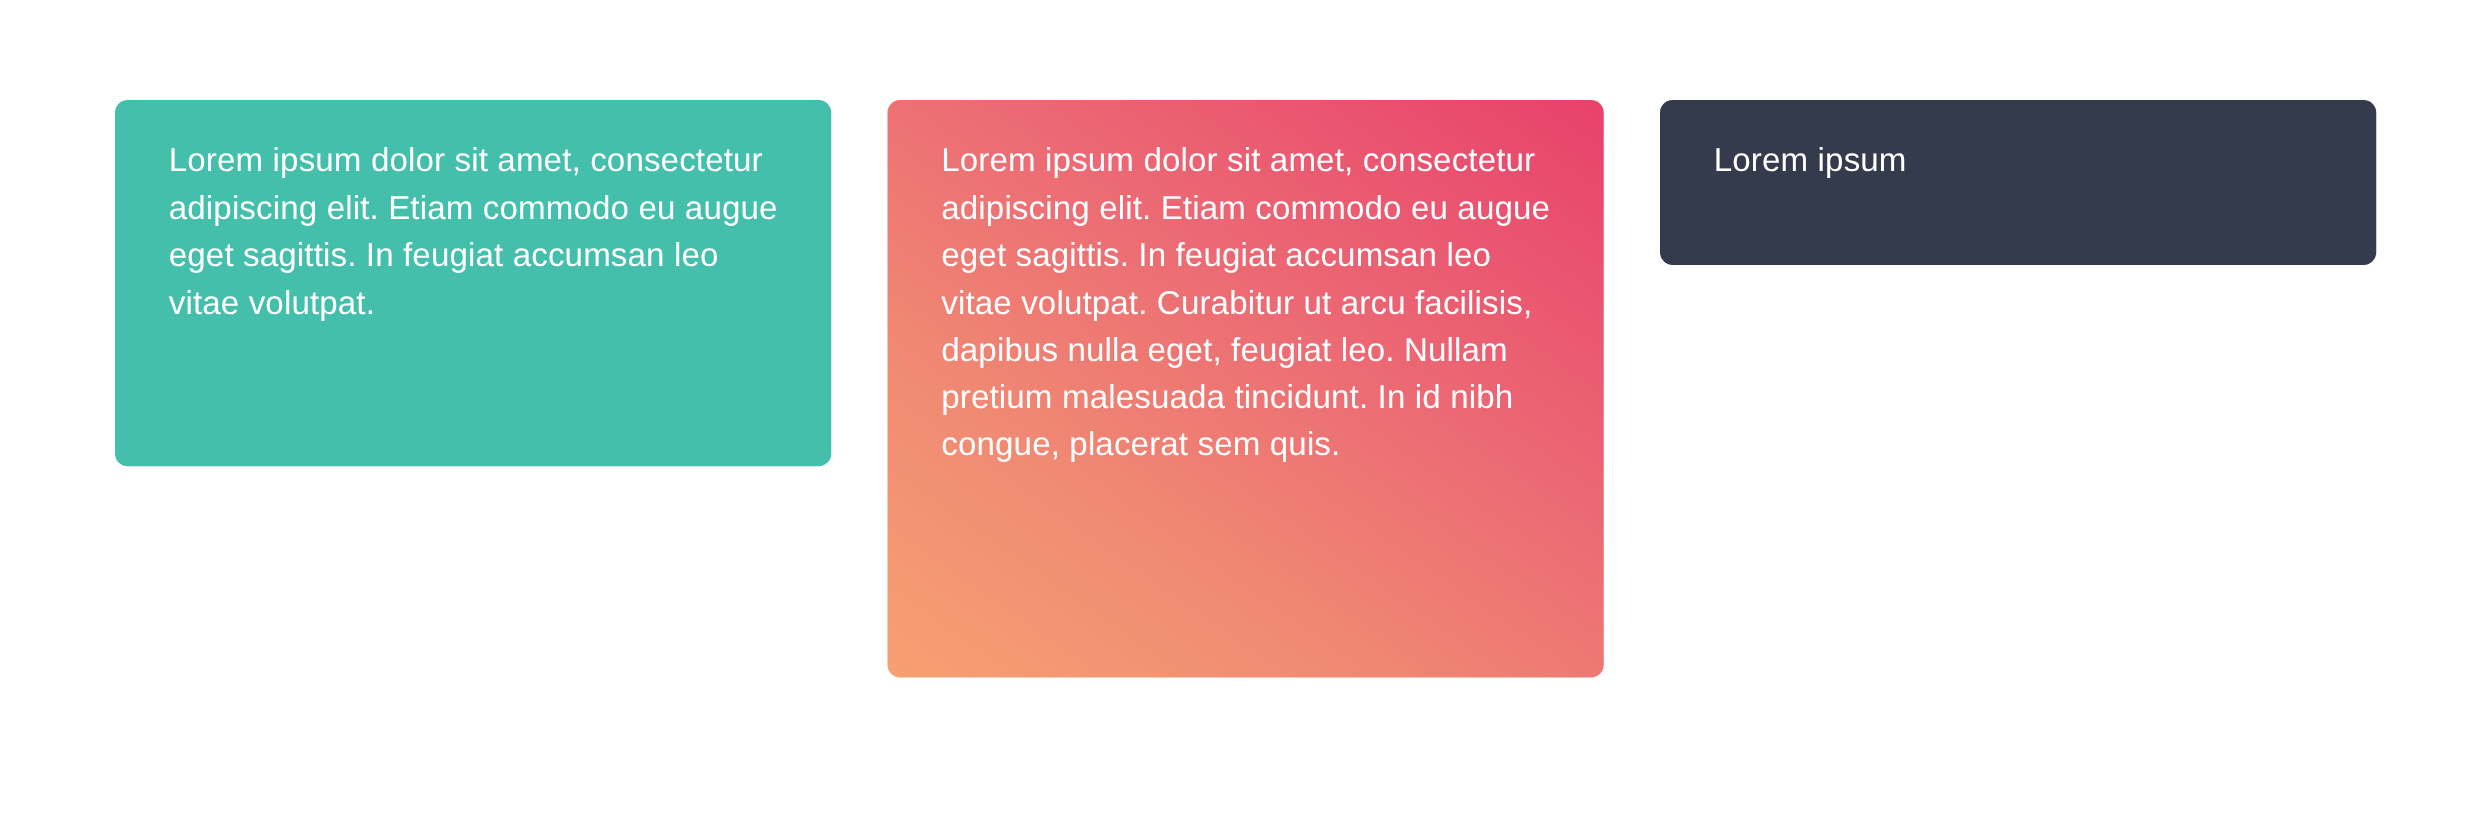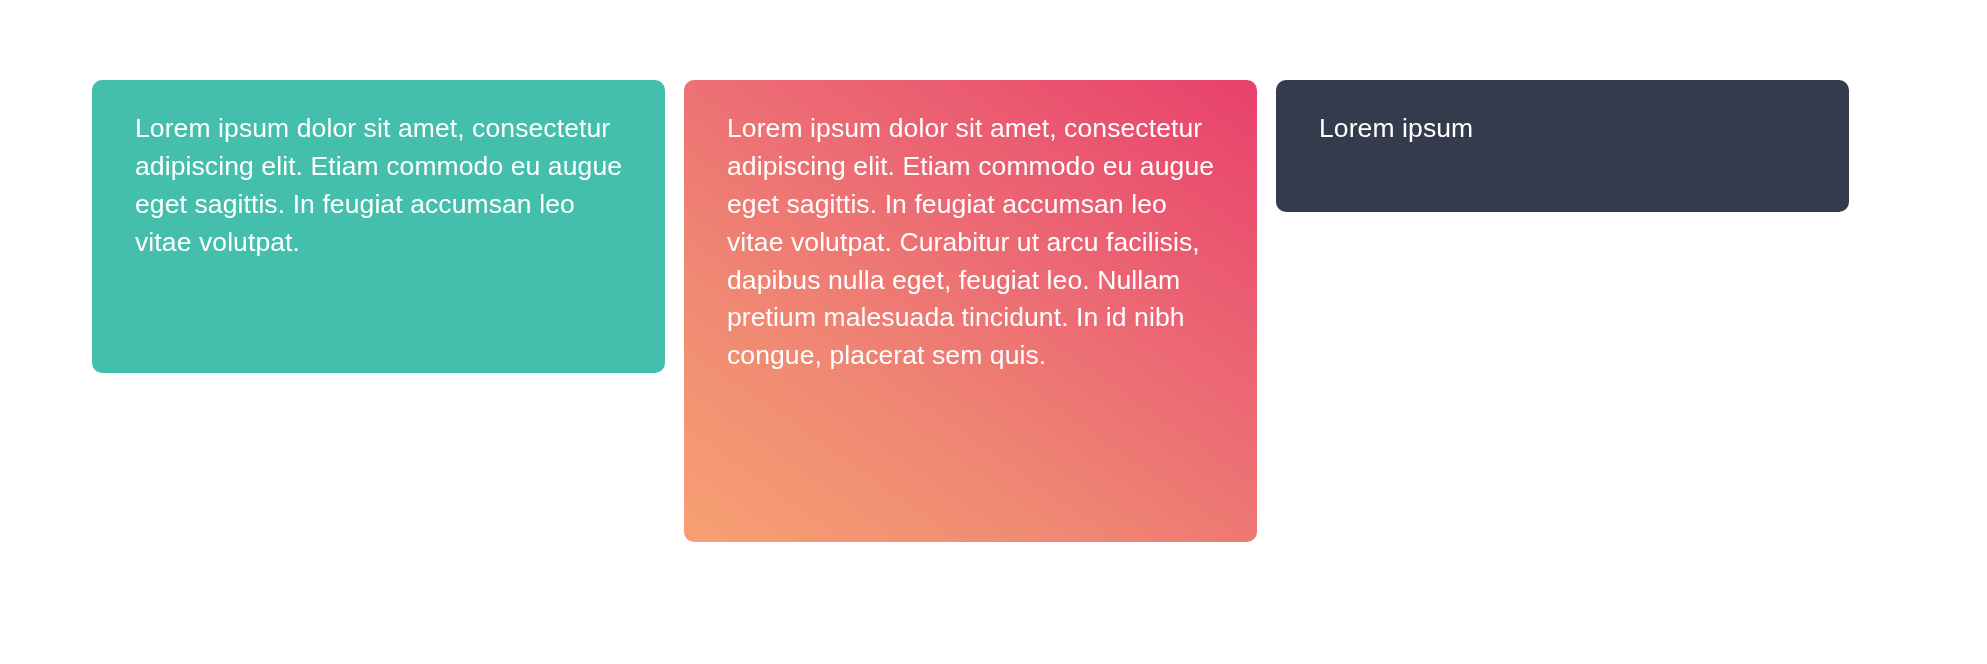--- a/index.html
+++ b/index.html
@@ -16,21 +16,21 @@
   .board {
     position: relative;
     width: 1987px;
     height: 664px;
     box-sizing: border-box;
     padding: 80px 0 0 0;
   }
   .cards-row {
     display: flex;
     align-items: flex-start;
-    gap: 19px;
+    gap: 45px;
     padding-left: 92px;
     padding-right: 92px;
   }
   .card {
     box-sizing: border-box;
     border-radius: 10px;
     padding: 30px 40px 34px 43px;
     color: #ffffff;
     font-size: 26.5px;
     line-height: 1.43;

